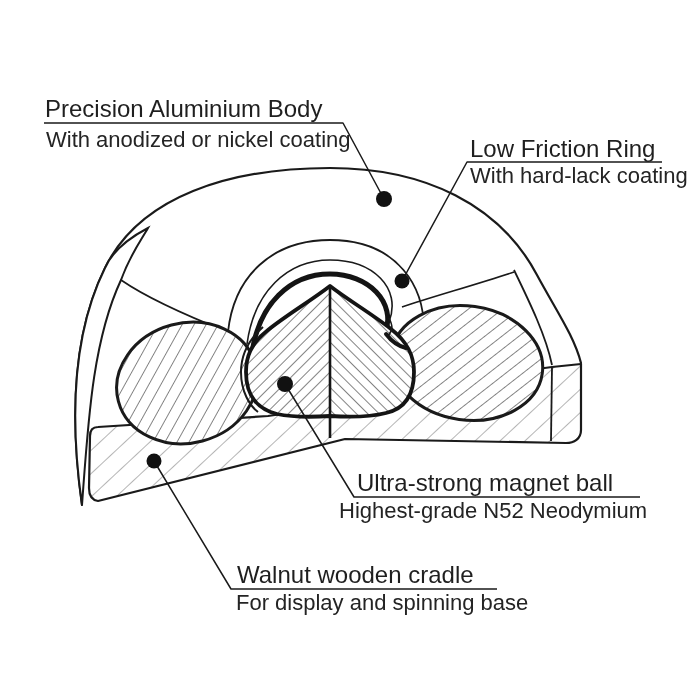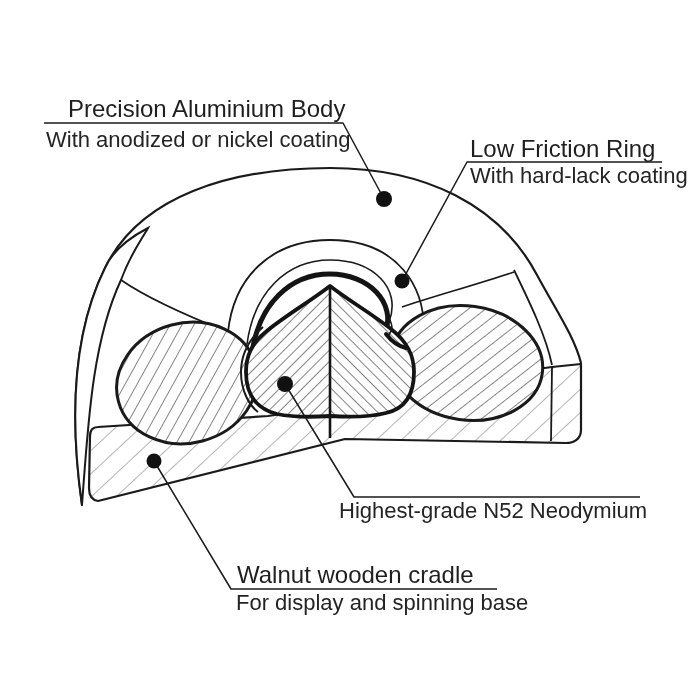--- a/index.html
+++ b/index.html
@@ -89,34 +89,37 @@
       <polyline points="154,461 231,589 497,589"></polyline>
     </g>
     <g fill="#111111" stroke="none">
       <circle cx="384" cy="199" r="8"></circle>
       <circle cx="402" cy="281" r="7.5"></circle>
       <circle cx="285" cy="384" r="8"></circle>
       <circle cx="154" cy="461" r="7.5"></circle>
     </g>
   </svg>
 
-  <div class="callout abs" style="left:45px;top:96px;margin-left:23px;">
+  <div class="callout abs" style="left:45px;top:96px;">
     <div class="t">Precision Aluminium Body</div>
   </div>
   <div class="callout abs" style="left:46px;top:130px;">
     <div class="s">With anodized or nickel coating</div>
   </div>
 
   <div class="callout abs" style="left:470px;top:166px;">
     <div class="s">With hard-lack coating</div>
   </div>
   <div class="callout abs" style="left:470px;top:136px;">
     <div class="t">Low Friction Ring</div>
   </div>
 
+  <div class="callout abs" style="left:357px;top:470px;">
+    <div class="t">Ultra-strong magnet ball</div>
+  </div>
   <div class="callout abs" style="left:339px;top:501px;">
     <div class="s">Highest-grade N52 Neodymium</div>
   </div>
 
   <div class="callout abs" style="left:236px;top:593px;">
     <div class="s">For display and spinning base</div>
   </div>
   <div class="callout abs" style="left:237px;top:562px;">
     <div class="t">Walnut wooden cradle</div>
   </div>

